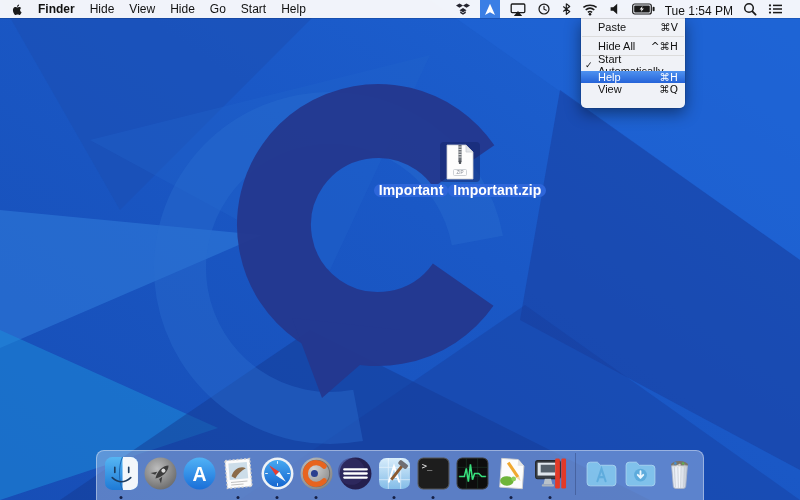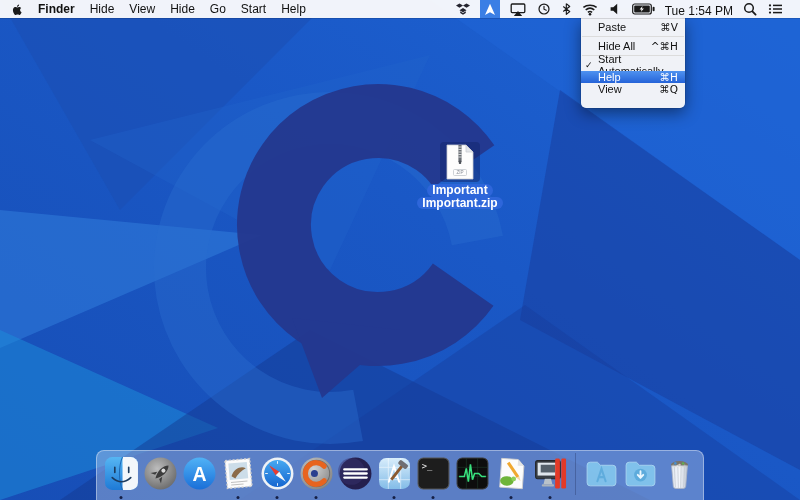--- a/index.html
+++ b/index.html
@@ -33,22 +33,22 @@
   .mi .check { position:absolute; left:4px; font-size:9px; }
   .mi .short { font-family:"DejaVu Sans", sans-serif; font-size:10.5px; }
   .mi.hl { background:linear-gradient(#4f92f0,#2563d8); color:#fff; }
   .msep { height:1px; background:#dcdcdc; margin:3px 1px; }
 
   
   .desk-icon { position:absolute; left:421px; top:142px; width:78px; z-index:5;
                display:flex; flex-direction:column; align-items:center; }
   .icon-box { width:40px; height:40px; border-radius:4px; background:rgba(18,38,108,0.5);
               display:flex; align-items:center; justify-content:center; }
-  .file-label { margin-top:2px; display:flex; flex-direction:column; align-items:center;
-                font-size:12px; font-weight:bold; color:#fff; line-height:12.5px; }
+  .file-label { margin-top:2px; display:flex; flex-direction:row; align-items:center;
+                font-size:14px; font-weight:bold; color:#fff; line-height:12.5px; }
   .file-label span { background:#2e66da; border-radius:7px; padding:0 5px; white-space:nowrap; }
 
   
   .dock { position:absolute; bottom:0; left:50%; transform:translateX(-50%); height:50px; z-index:20;
           background:rgba(168,192,235,0.48); border:1px solid rgba(255,255,255,0.38); border-bottom:none;
           border-radius:8px 8px 0 0; display:flex; align-items:center; padding:4px 6px 8px; gap:3px; }
   .dock-item { position:relative; width:36px; height:36px; display:flex; align-items:center; justify-content:center; }
   .dock-item svg { width:35px; height:35px; display:block; }
   .runDot { position:absolute; bottom:-7px; left:50%; transform:translateX(-50%); width:3px; height:3px;
             border-radius:50%; background:#151f45; display:none; }

